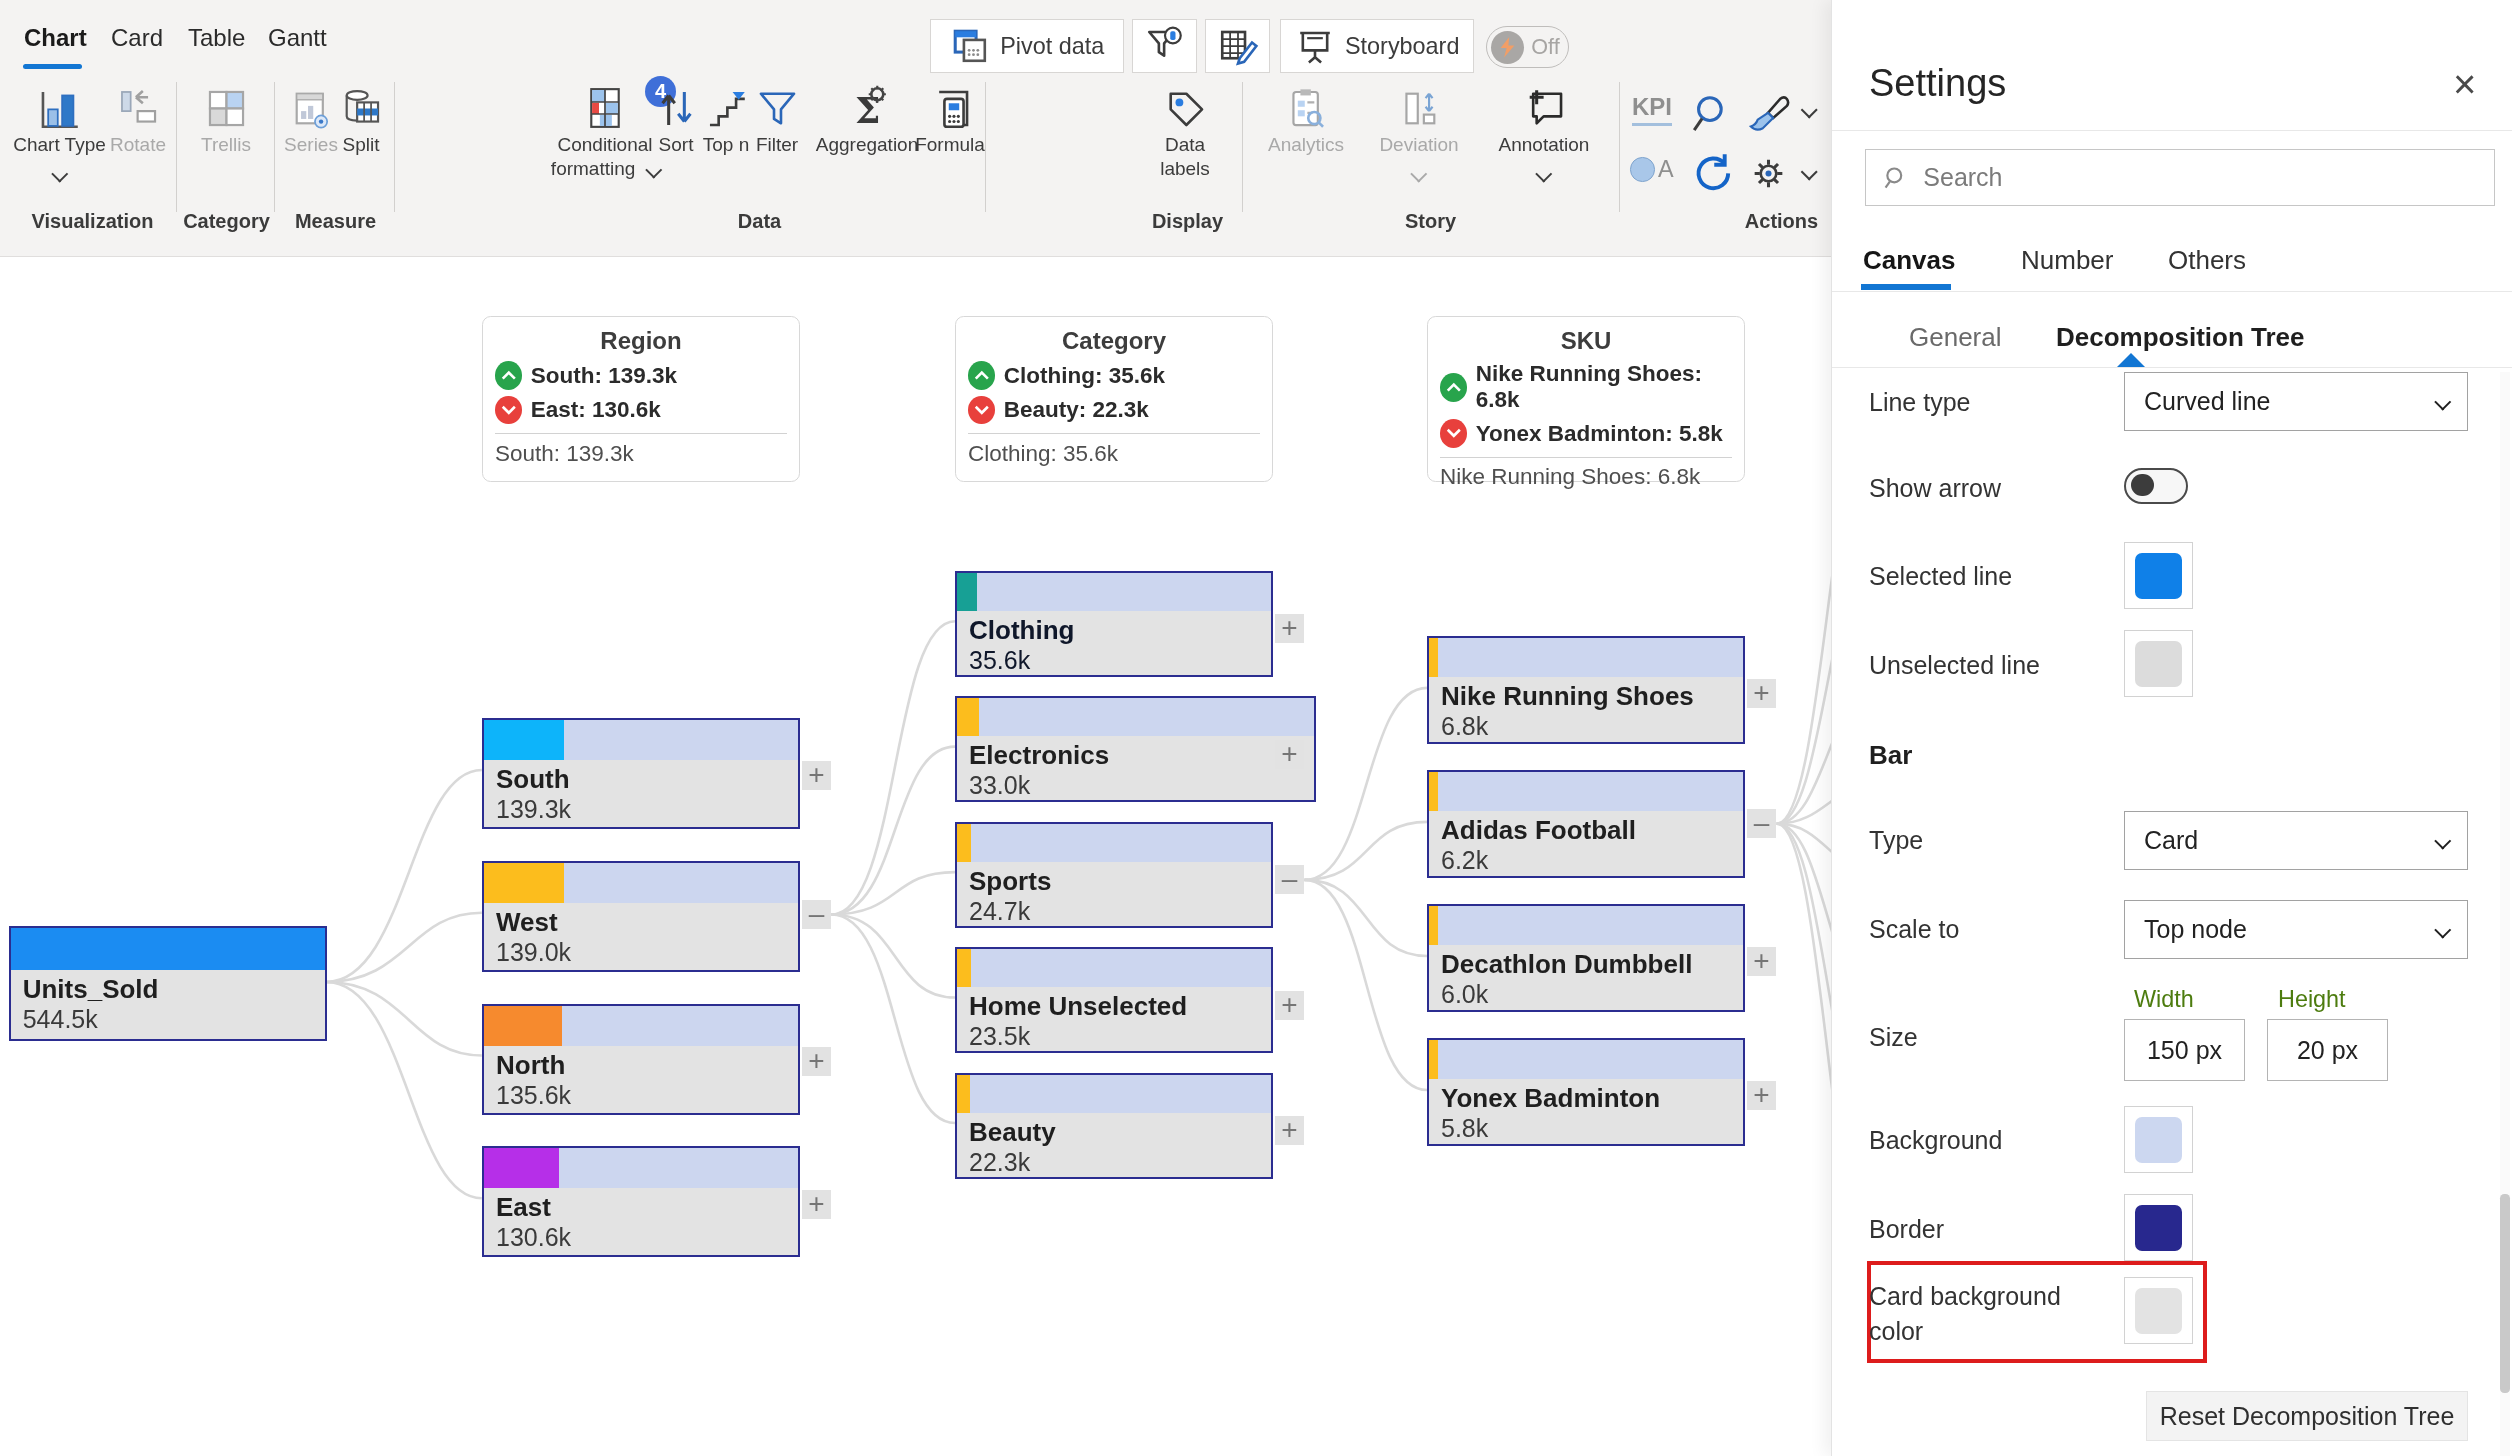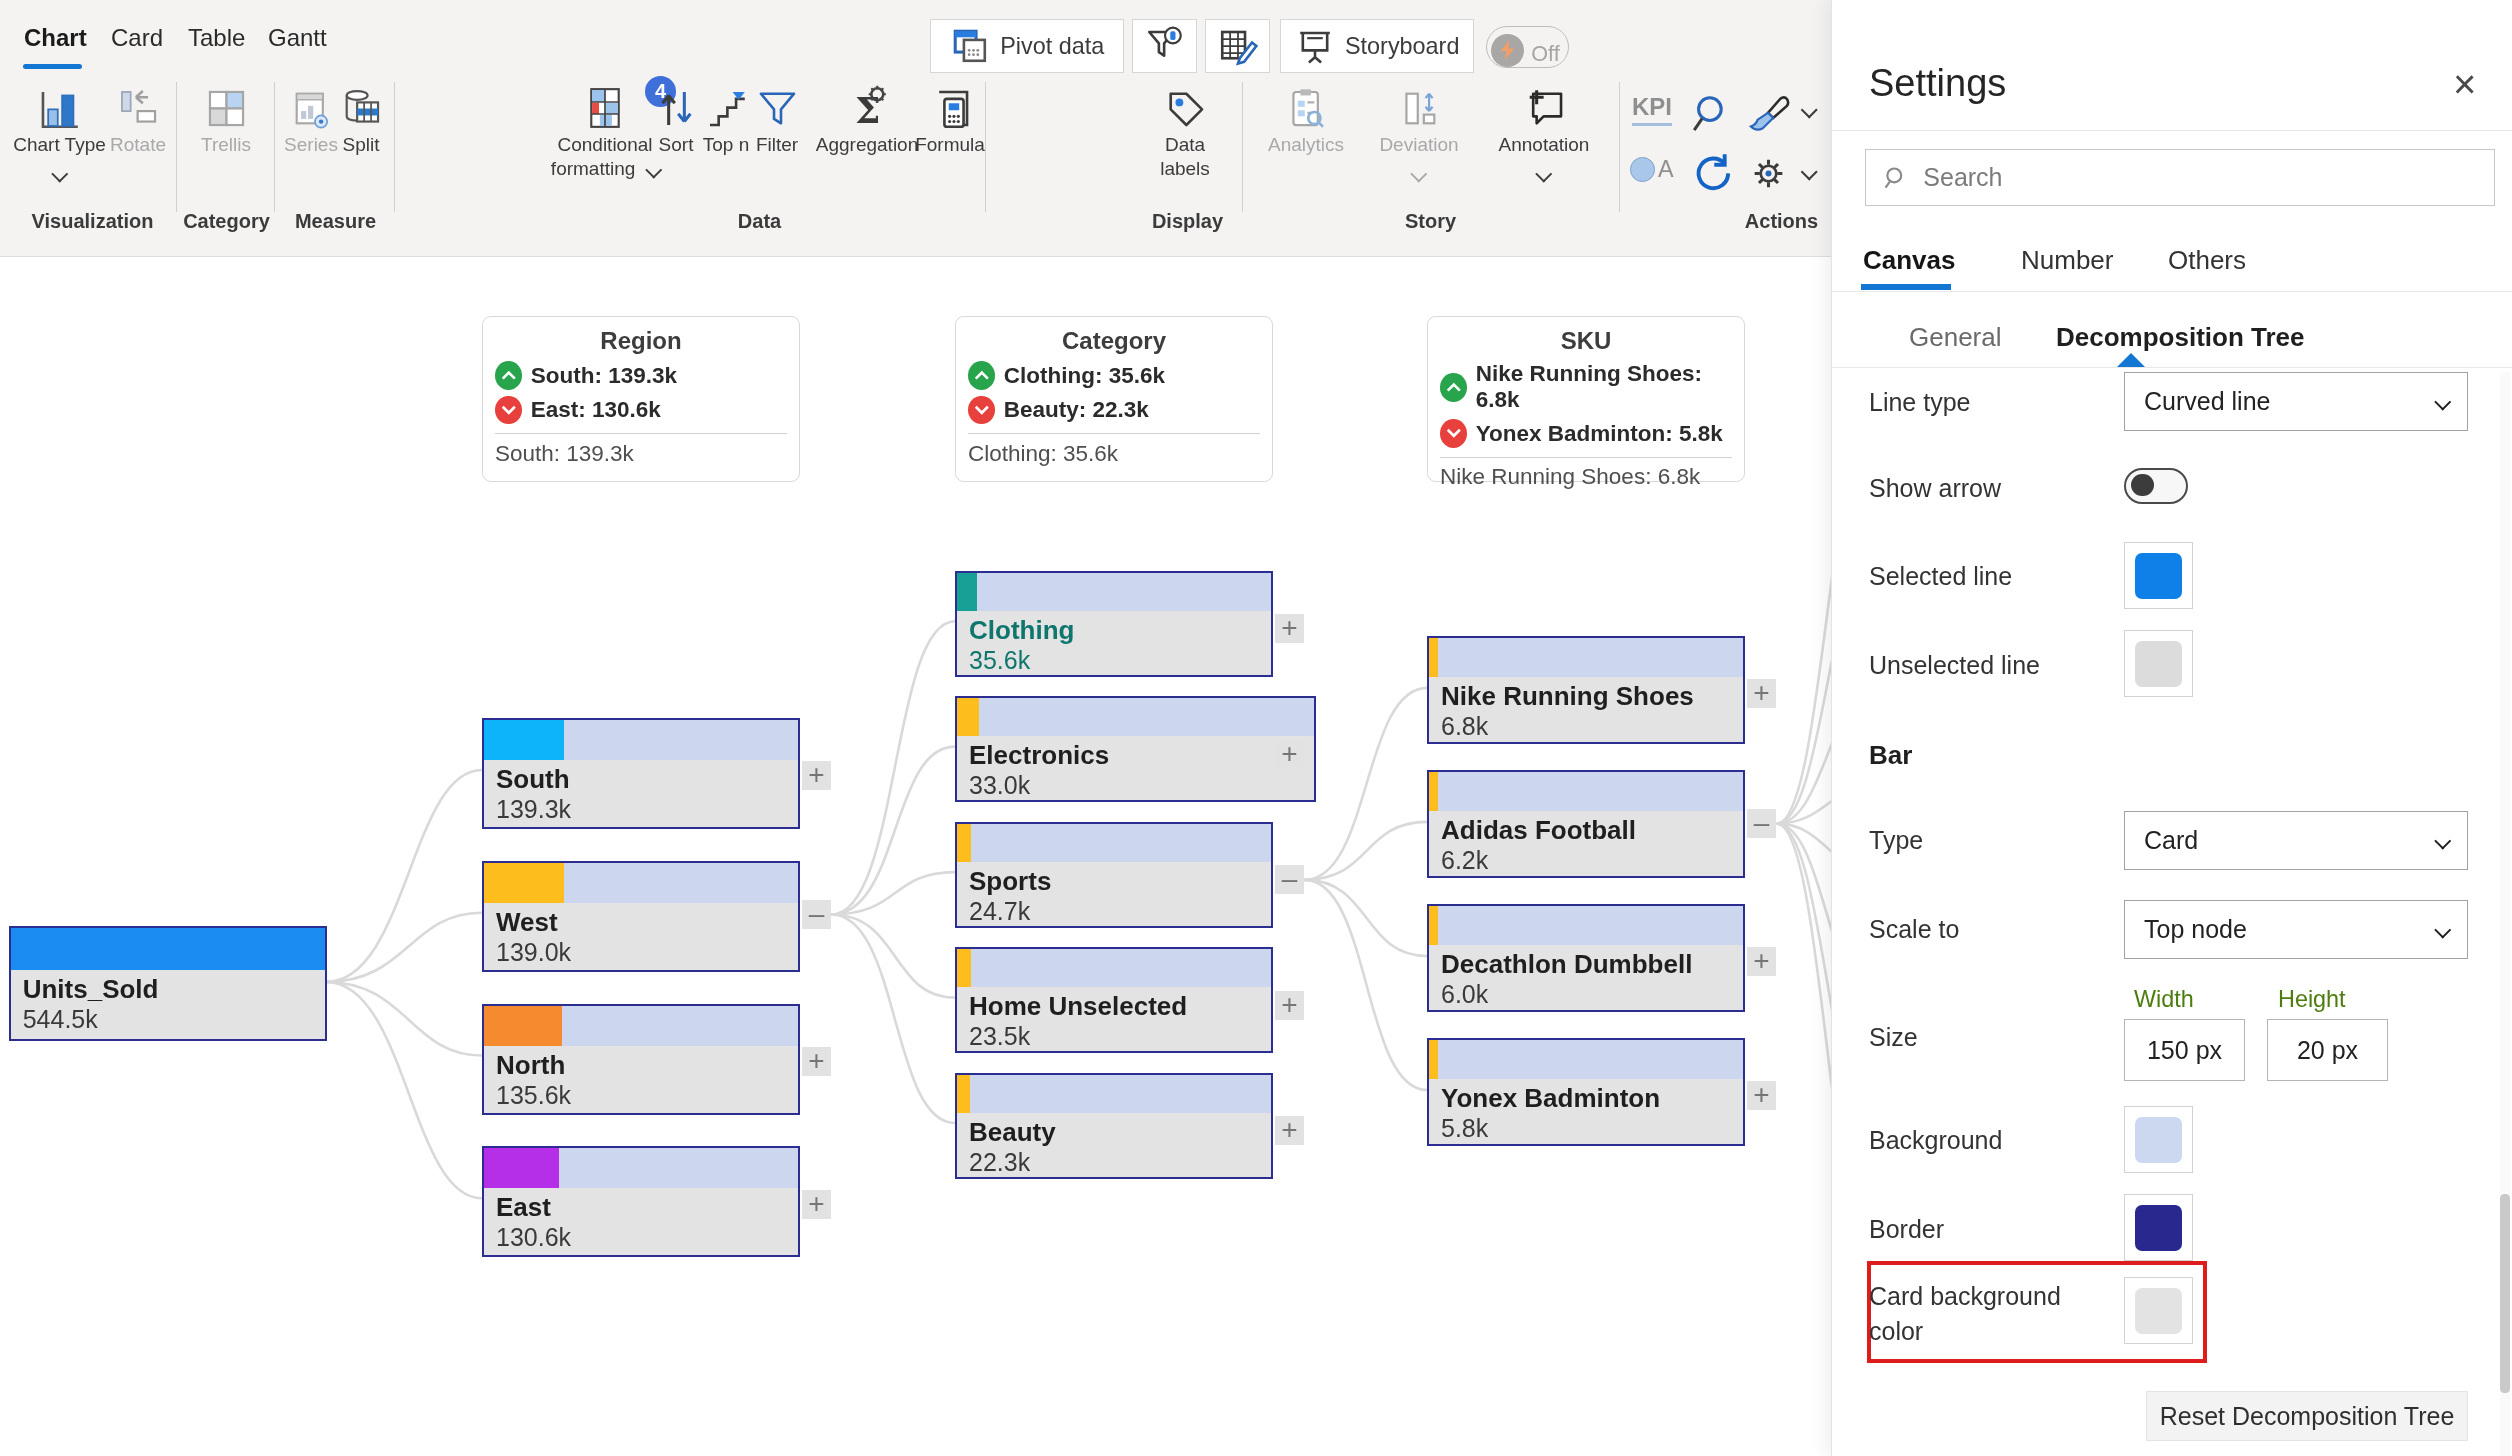--- a/index.html
+++ b/index.html
@@ -20,21 +20,21 @@
   .ritem.disabled{color:#a9a9a9;}
   .chv{display:inline-block;width:9.5px;height:9.5px;border-right:2.6px solid #3c3c3c;border-bottom:2.6px solid #3c3c3c;
        transform:rotate(45deg);vertical-align:middle;}
   .ritem.disabled .chv{border-color:#a9a9a9;}
   .chvrow{margin-top:5.2px;height:14px;}
   .badge4{position:absolute;top:-7px;right:24px;width:31px;height:31px;border-radius:50%;background:#3f6fd8;
           color:#fff;font-size:20px;line-height:31px;text-align:center;font-weight:600;}
   .topbtn{position:absolute;top:19px;height:54px;background:#fff;border:1.7px solid #d8d6d4;box-sizing:border-box;
           display:flex;align-items:center;justify-content:center;gap:10.4px;font-size:23.4px;color:#3c3c3c;cursor:pointer;}
   .offpill{position:absolute;top:26px;left:1486px;width:83px;height:42px;border:1.7px solid #b6b4b2;border-radius:22.5px;
-           background:#f4f3f2;display:flex;align-items:flex-end;gap:7px;padding-left:4.3px;box-sizing:border-box;opacity:.85;}
+           background:#f4f3f2;display:flex;align-items:center;gap:7px;padding-left:4.3px;box-sizing:border-box;opacity:.85;}
   .offcirc{width:33px;height:33px;border-radius:50%;background:#9c9a98;display:flex;align-items:center;justify-content:center;}
   .offtxt{font-size:21.6px;color:#9a9896;}
   .kpi{position:absolute;left:1632px;top:93px;font-size:24px;font-weight:600;color:#8f8f8f;
        border-bottom:3.5px solid #a3bfdd;padding-bottom:1.7px;}
   .oa{position:absolute;left:1630px;top:156px;font-size:23.4px;color:#8f8f8f;display:flex;align-items:center;gap:3.5px;}
   .oacirc{width:22.5px;height:22.5px;border-radius:50%;background:#a9c7e9;border:1.7px solid #7fa4cd;}
   .actchev{position:absolute;width:10.4px;height:10.4px;border-right:2.6px solid #3c3c3c;border-bottom:2.6px solid #3c3c3c;transform:rotate(45deg);}
   
   .scard{position:absolute;top:316px;width:318px;height:166px;background:#fff;border:1.7px solid #d8d8d8;
          border-radius:8.7px;box-sizing:border-box;z-index:2;}
@@ -45,21 +45,21 @@
   .cc.down{background:#e8403c;}
   .sc-div{height:0.9px;background:#d2d2d2;margin:8.7px 12px 0 12px;}
   .sc-foot{font-size:22.5px;color:#4f4f4f;margin:7px 0 0 12px;font-weight:400;}
   
   .tnode{position:absolute;border:2.6px solid #2b2d90;background:#e3e3e3;box-sizing:border-box;z-index:2;}
   .tbar{position:relative;background:#ccd6ef;width:100%;}
   .tfill{position:absolute;left:0;top:0;bottom:0;}
   .tname{font-weight:700;font-size:26px;color:#1f1f1f;padding-left:12px;margin-top:4.3px;line-height:31px;
          white-space:nowrap;overflow:hidden;}
   .tval{font-size:25px;color:#3a3a3a;padding-left:12px;line-height:28.5px;}
-  .tnode.sel .tname,.tnode.sel .tval{color:#0f766e;}
+  .tnode.sel .tname,.tnode.sel .tval{color:#0f172a;}
   .pm{position:absolute;width:29px;height:29px;background:#e2e2e2;color:#757575;font-size:28px;line-height:28px;
       text-align:center;z-index:3;cursor:pointer;user-select:none;}
   .curves{position:absolute;left:0;top:0;z-index:1;}
   
   .panel{position:absolute;left:1831px;top:0;width:681px;height:1457px;background:#fff;z-index:10;
          border-left:0.9px solid #e3e3e3;box-shadow:-7px 0 15.6px rgba(0,0,0,.06);}
   .p-title{position:absolute;left:37px;top:62px;font-size:38px;color:#252525;font-weight:500;}
   .p-close{position:absolute;left:621px;top:64px;font-size:40px;color:#4a4a4a;font-weight:300;cursor:pointer;line-height:40px;}
   .p-div{position:absolute;left:0;width:681px;height:0.9px;background:#e8e8e8;}
   .p-search{position:absolute;left:33px;top:149px;width:630px;height:57px;border:1.7px solid #c6c6c6;background:#fff;

